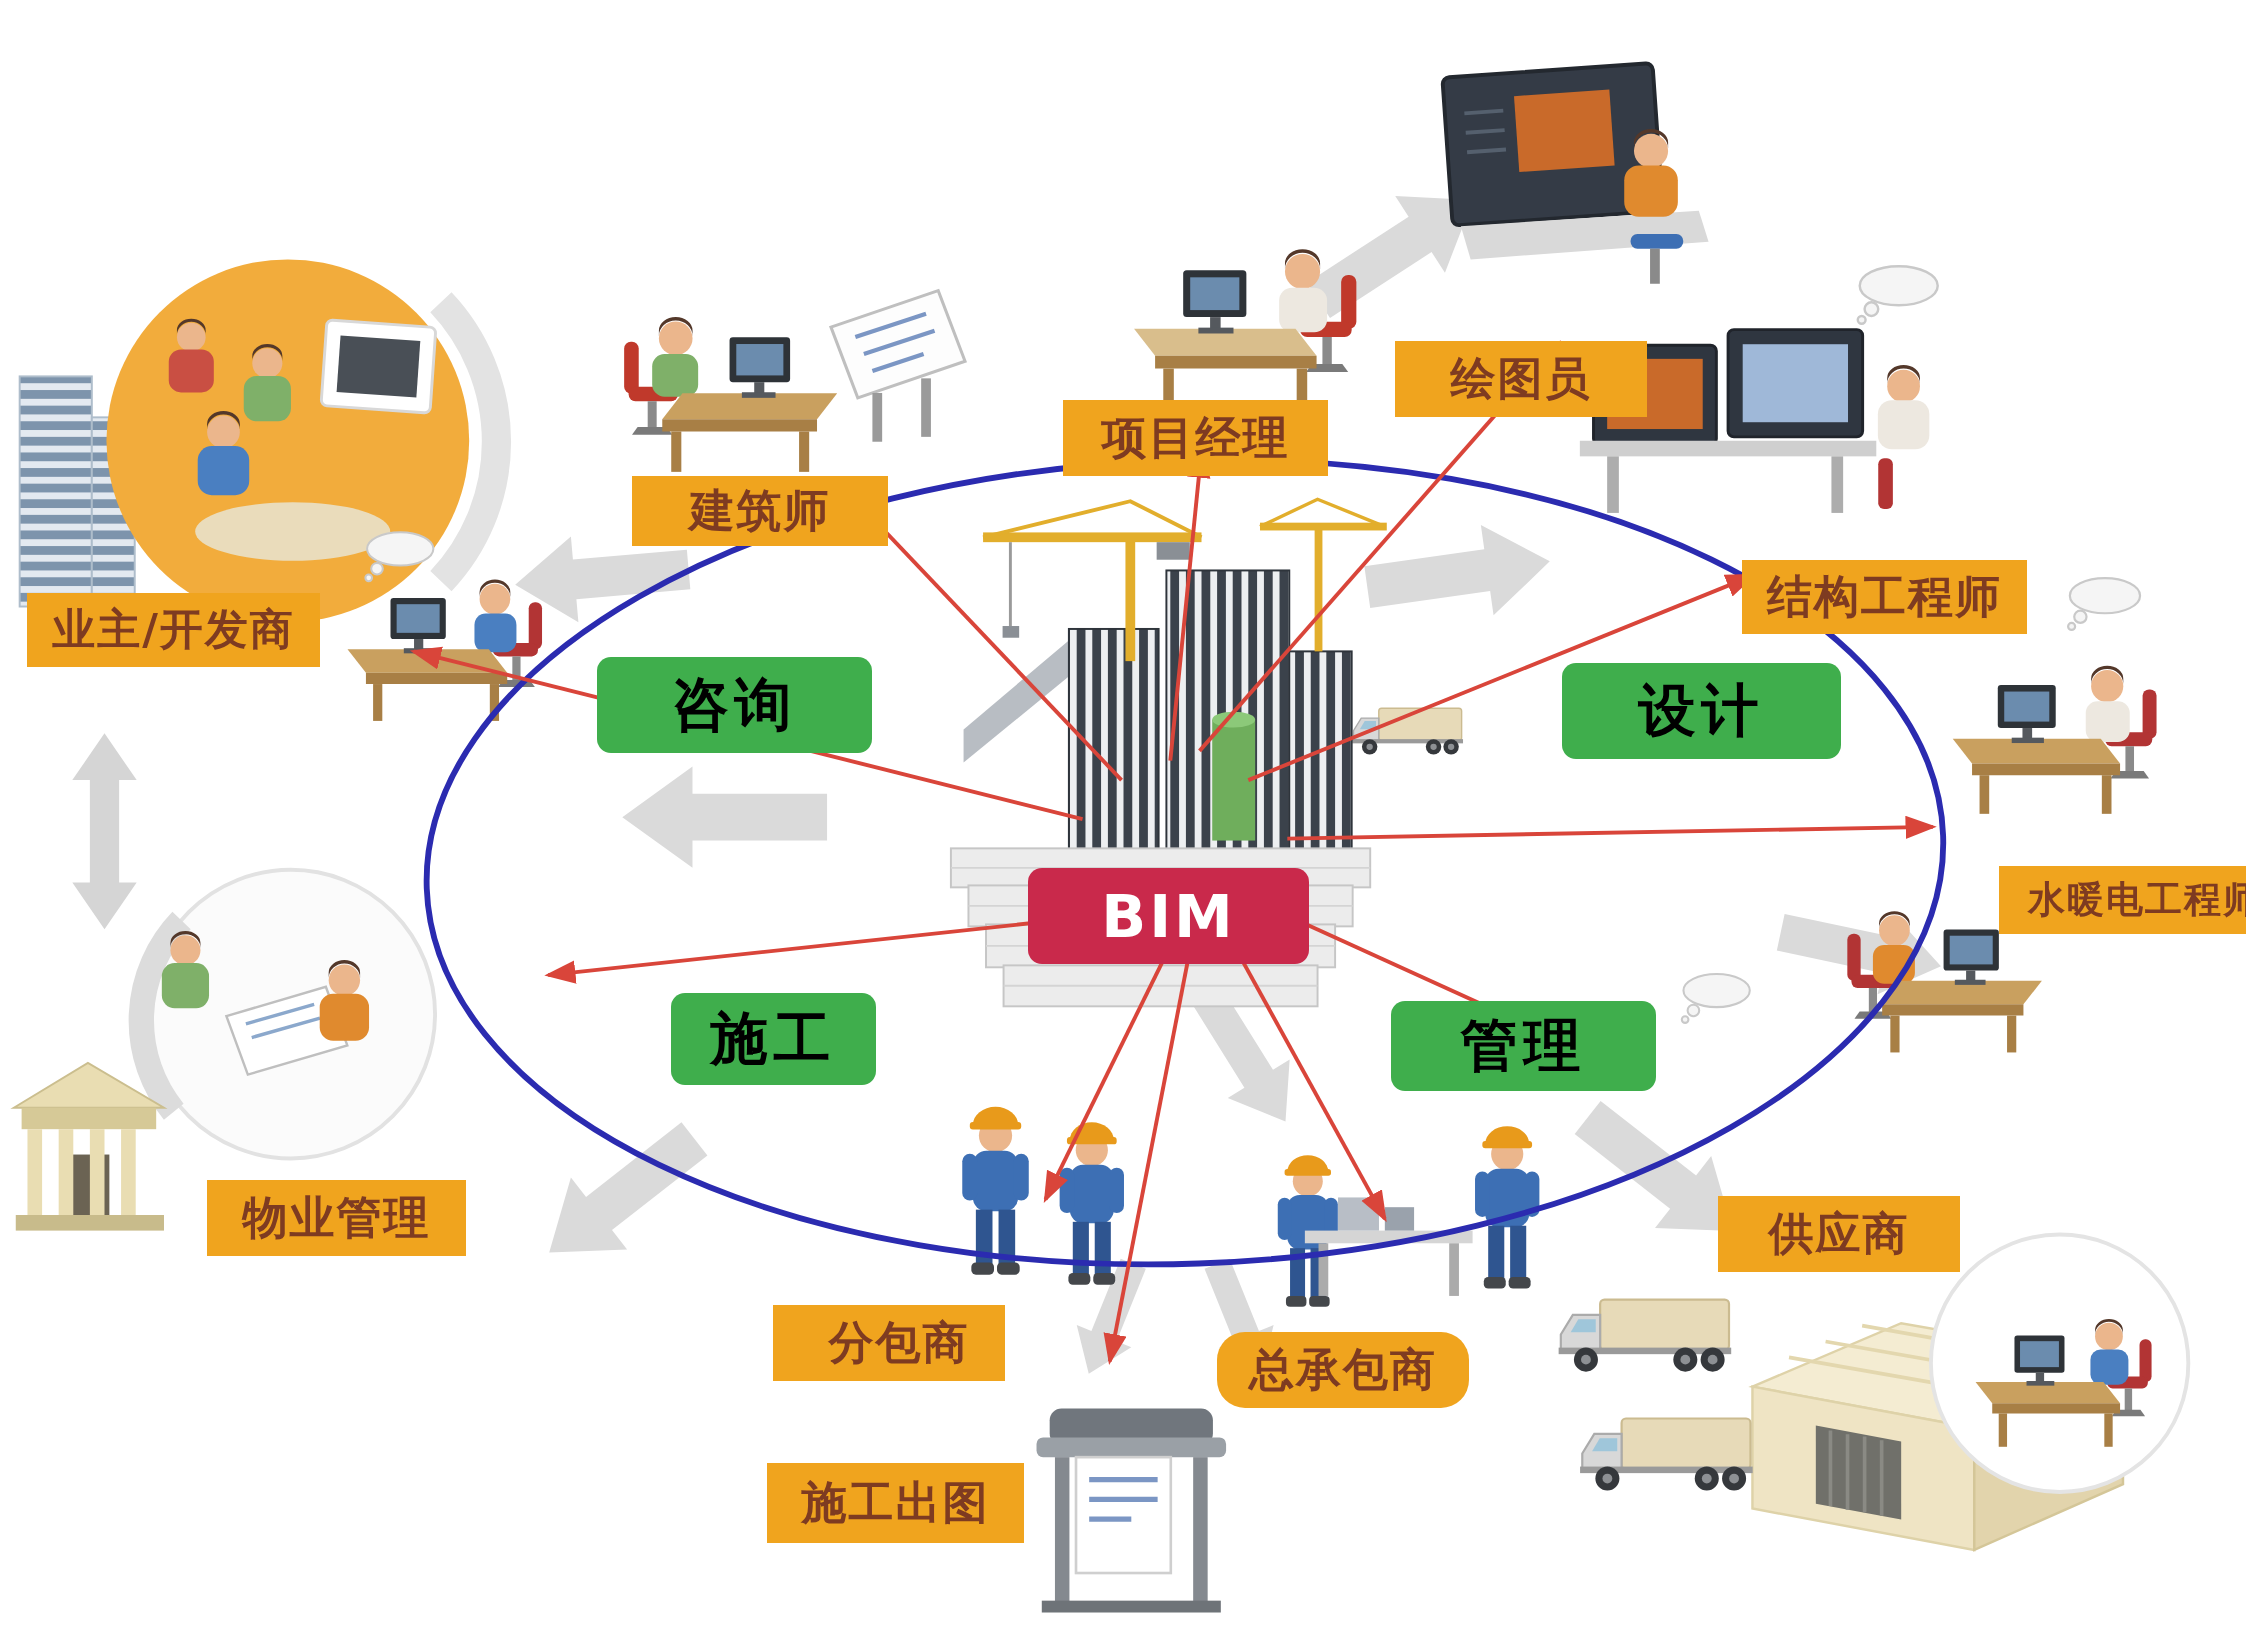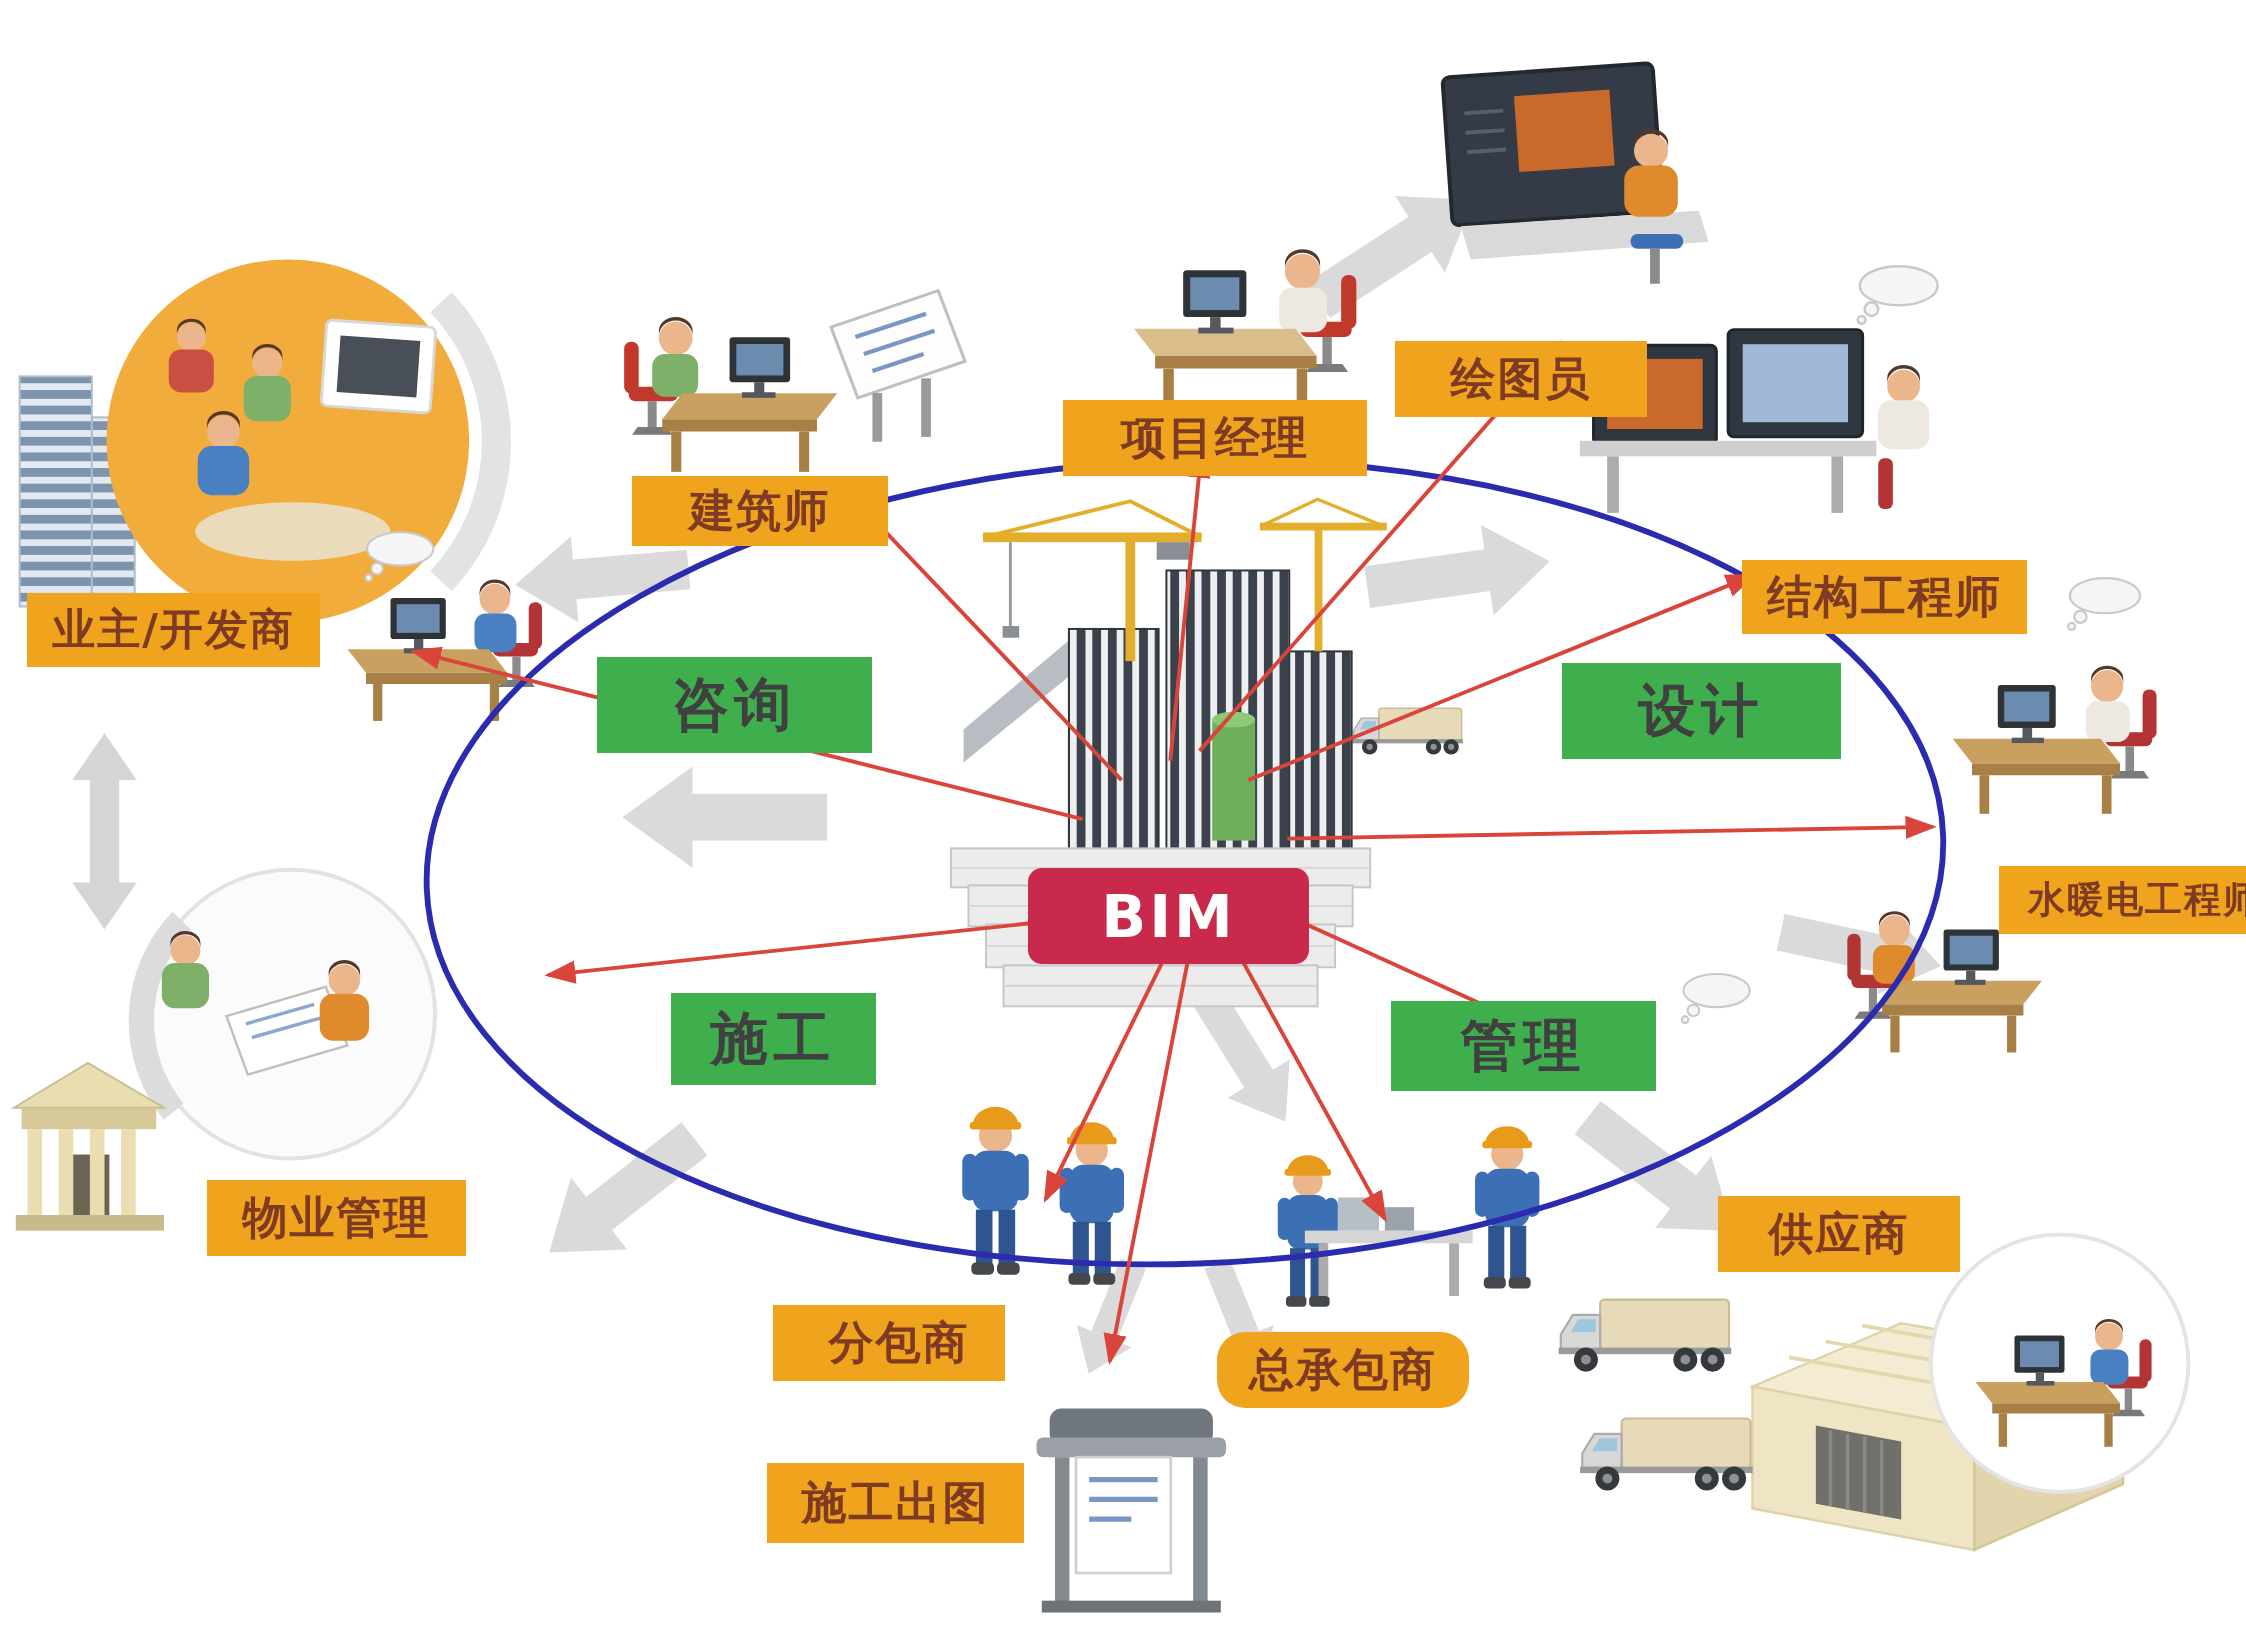--- a/index.html
+++ b/index.html
@@ -21,23 +21,24 @@
     letter-spacing:2px;
   }
   .badge-role{
     background:#F0A41E;
     color:#7E3B21;
     font-size:45px;
   }
   .badge-role.small{font-size:37px;padding-left:44px;}
   .badge-phase{
     background:#3FAE4C;
-    color:#404040;
+    color:#000000;
     font-size:57px;
     letter-spacing:5.9px;
+    border-radius:14px;
   }
   .badge-center{
     background:#C9294B;
     color:#FFFFFF;
     font-size:59px;
     letter-spacing:2.9px;
   }
 </style>
 </head>
 <body>
@@ -308,21 +309,21 @@
     <line x1="1220" y1="975" x2="1138" y2="1396"></line>
     <line x1="1120" y1="940" x2="562" y2="1000"></line>
     <line x1="1110" y1="840" x2="424" y2="668"></line>
   </g>
 </svg>
 
 <div class="badge badge-role" style="left:27px;top:593px;width:293px;height:74px;font-size:43px;">业主/开发商</div>
 
 <div class="badge badge-role" style="left:632px;top:476px;width:256px;height:70px;">建筑师</div>
 
-<div class="badge badge-role" style="left:1063px;top:400px;width:304px;height:76px;">项目经理</div>
+<div class="badge badge-role" style="left:1063px;top:400px;width:265px;height:76px;">项目经理</div>
 
 <div class="badge badge-role" style="left:1395px;top:341px;width:252px;height:76px;">绘图员</div>
 
 <div class="badge badge-role" style="left:1742px;top:560px;width:285px;height:74px;">结构工程师</div>
 
 <div class="badge badge-role small" style="left:1999px;top:866px;width:248px;height:68px;">水暖电工程师</div>
 
 <div class="badge badge-role" style="left:1718px;top:1196px;width:242px;height:76px;">供应商</div>
 
 <div class="badge badge-role" style="left:1217px;top:1332px;width:252px;height:76px;border-radius:28px;">总承包商</div>

